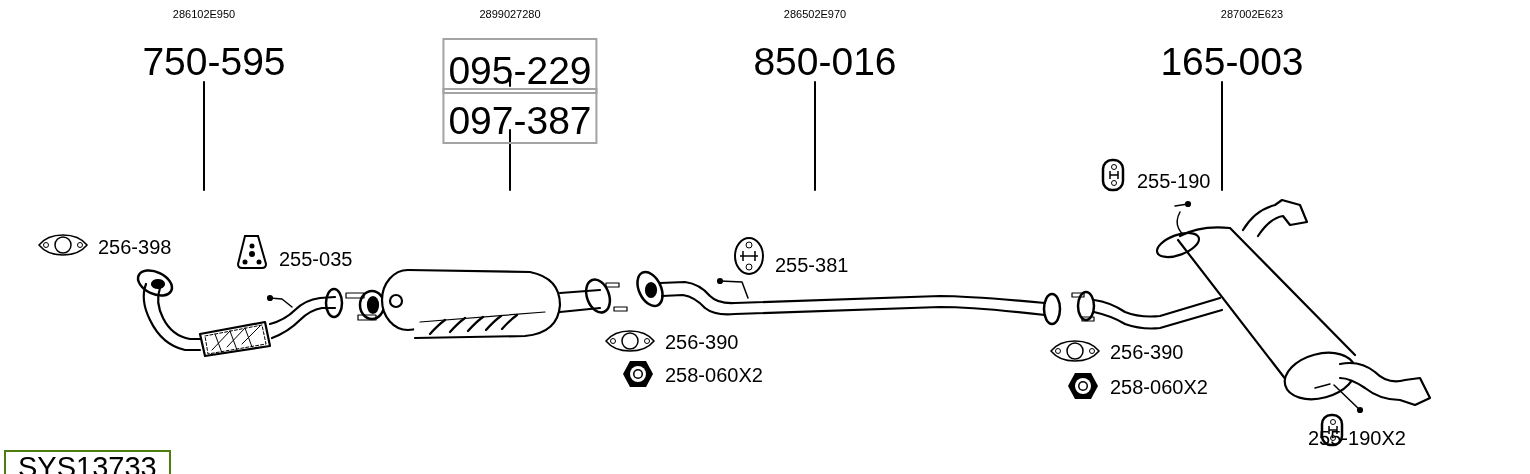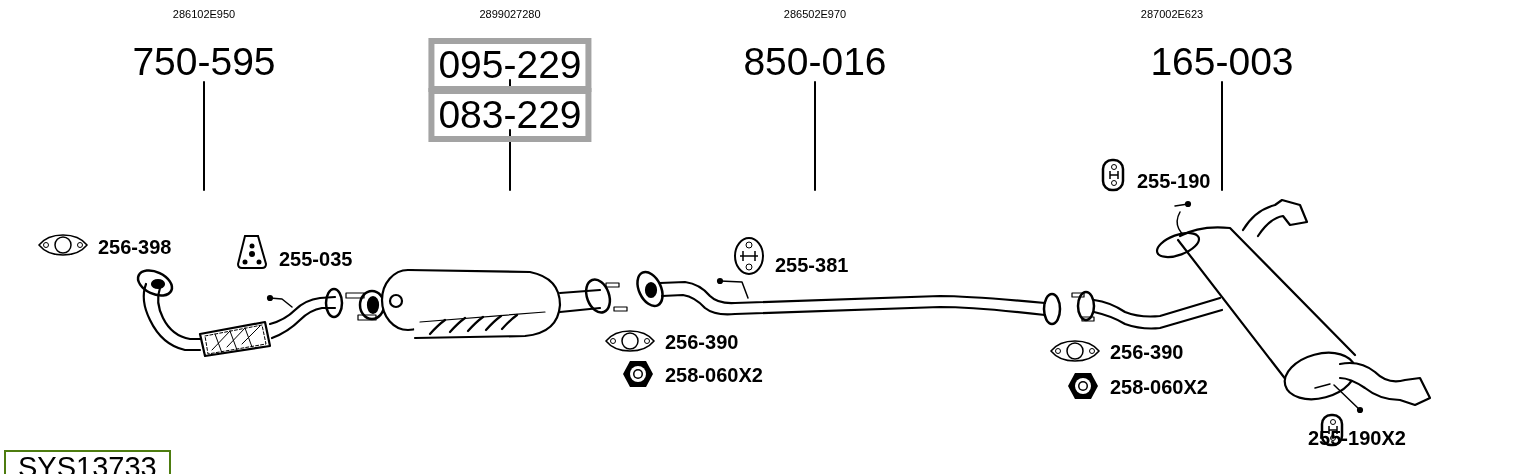--- a/index.html
+++ b/index.html
@@ -1,20 +1,20 @@
 <!DOCTYPE html>
 <html><head>
 <meta charset="utf-8">
 <style>
   html,body{margin:0;padding:0;background:#ffffff;}
   body{width:1530px;height:474px;position:relative;overflow:hidden;font-family:"Liberation Sans",sans-serif;color:#000;}
   .oe{position:absolute;font-size:11px;transform:translateX(-50%);white-space:nowrap;}
-  .pn{position:absolute;font-size:39px;transform:translateX(-50%);white-space:nowrap;line-height:1;}
-  .pn.boxed{border:6px solid #a3a3a3;padding:1px 4px 2px 4px;}
-  .lbl{position:absolute;font-size:20px;white-space:nowrap;line-height:1;font-weight:bold;}
+  .pn{position:absolute;font-size:39px;transform:translateX(-50%);white-space:nowrap;line-height:1;margin-left:10px;}
+  .pn.boxed{border:2px solid #a3a3a3;padding:11px 4px 2px 4px;}
+  .lbl{position:absolute;font-size:20px;white-space:nowrap;line-height:1;}
   .sys{position:absolute;left:4px;top:430px;font-size:29px;border:2px solid #4d7c0f;padding:0 12px;line-height:1.1;margin-top:20px;}
   svg{position:absolute;left:0;top:0;}
   .ico{position:absolute;}
 </style>
 </head>
 <body>
 
 <svg width="1530" height="474" viewBox="0 0 1530 474" fill="none" stroke="#000" stroke-linecap="round" stroke-linejoin="round">
 
   <line x1="204" y1="82" x2="204" y2="190" stroke-width="2"></line>
@@ -82,25 +82,25 @@
     <path d="M1243 230 Q1255 210 1275 205 L1282 200 L1300 205 L1307 222 L1290 225 L1283 216 Q1270 218 1258 236" fill="#fff"></path>
     <path d="M1340 364 Q1360 360 1375 372 Q1388 385 1405 380 L1420 378 L1430 398 L1415 405 L1400 400 Q1380 400 1365 388 Q1350 378 1340 378" fill="#fff"></path>
     <path d="M1315 388 L1330 384 M1334 385 L1360 410" stroke-width="1.5"></path>
     <circle cx="1360" cy="410" r="2" fill="#000"></circle>
   </g>
 </svg>
 
 <div class="oe" style="left:204px;top:8px">286102E950</div>
 <div class="oe" style="left:510px;top:8px">2899027280</div>
 <div class="oe" style="left:815px;top:8px">286502E970</div>
-<div class="oe" style="left:1172px;top:8px">287002E623</div>
+<div class="oe" style="left:1252px;top:8px">287002E623</div>
 
 <div class="pn" style="left:204px;top:42px">750-595</div>
 <div class="pn boxed" style="left:510px;top:38px">095-229</div>
-<div class="pn boxed" style="left:510px;top:88px">083-229</div>
+<div class="pn boxed" style="left:510px;top:88px">097-387</div>
 <div class="pn" style="left:815px;top:42px">850-016</div>
 <div class="pn" style="left:1222px;top:42px">165-003</div>
 
 <svg class="ico" style="left:37px;top:232px" width="52" height="26">
   <path d="M2 13 Q10 3 26 3 Q42 3 50 13 Q42 23 26 23 Q10 23 2 13 Z" fill="none" stroke="#000" stroke-width="1.5"></path>
   <circle cx="26" cy="13" r="8" fill="none" stroke="#000" stroke-width="1.5"></circle>
   <circle cx="9" cy="13" r="2.5" fill="none" stroke="#000"></circle>
     <circle cx="43" cy="13" r="2.5" fill="none" stroke="#000"></circle>
 </svg>
 <svg class="ico" style="left:236px;top:234px" width="32" height="36">

